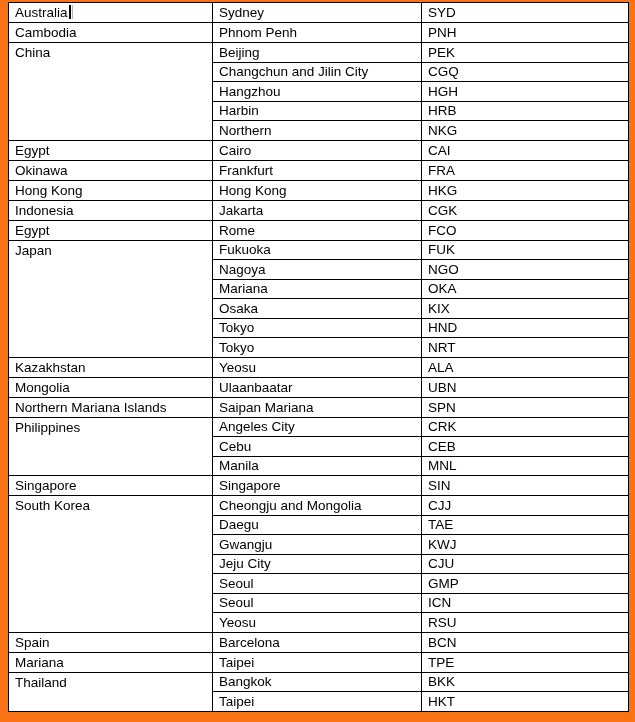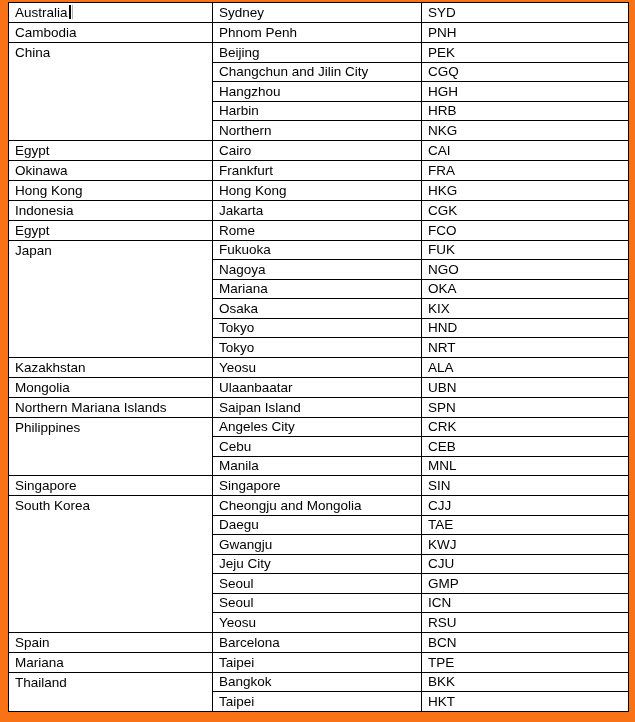--- a/index.html
+++ b/index.html
@@ -155,21 +155,21 @@
           <td>Yeosu</td>
           <td>ALA</td>
         </tr>
         <tr>
           <td class="country" rowspan="1"><span class="cell-text">Mongolia</span></td>
           <td>Ulaanbaatar</td>
           <td>UBN</td>
         </tr>
         <tr>
           <td class="country" rowspan="1"><span class="cell-text">Northern Mariana Islands</span></td>
-          <td>Saipan Island</td>
+          <td>Saipan Mariana</td>
           <td>SPN</td>
         </tr>
         <tr>
           <td class="country" rowspan="3"><span class="cell-text">Philippines</span></td>
           <td>Angeles City</td>
           <td>CRK</td>
         </tr>
         <tr>
           <td>Cebu</td>
           <td>CEB</td>

